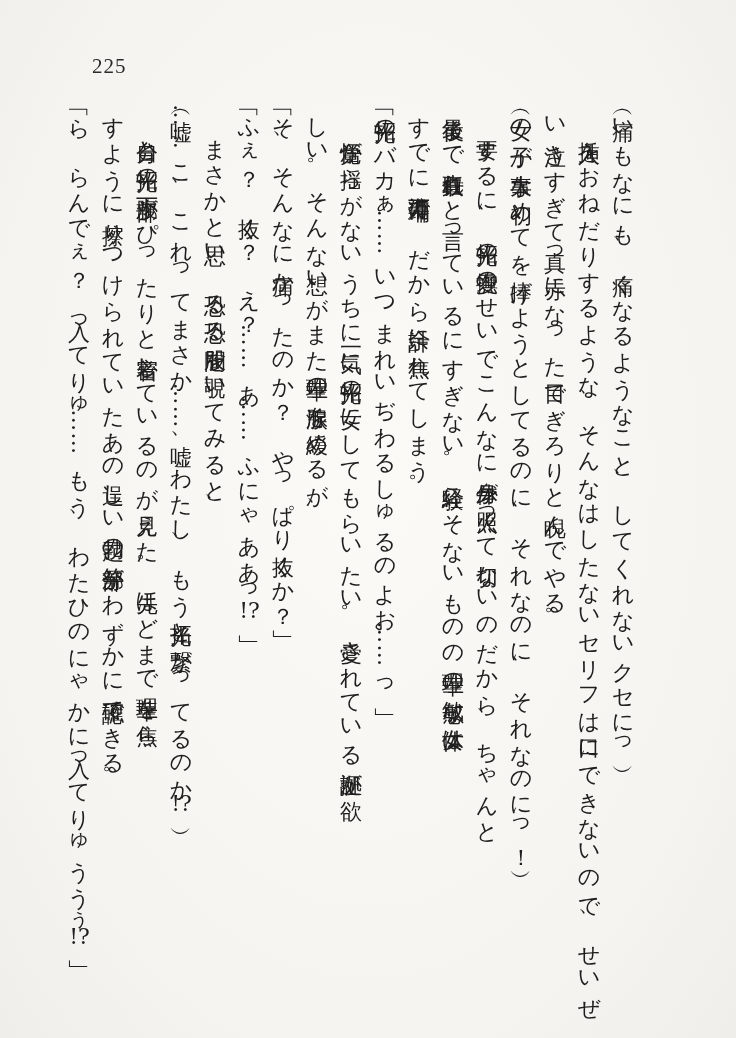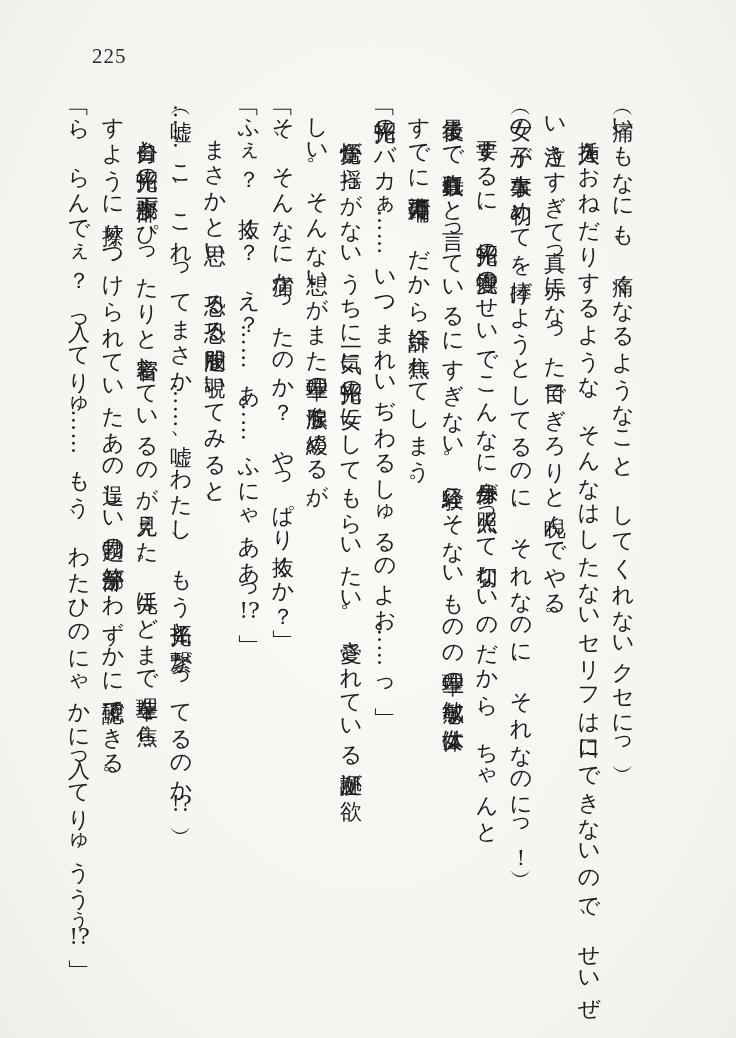--- a/index.html
+++ b/index.html
@@ -9,21 +9,21 @@
   body {
     width: 736px;
     height: 1038px;
     position: relative;
     overflow: hidden;
     background: radial-gradient(ellipse at 50% 45%, #fbfaf7 0%, #f5f4f0 70%, #efeeea 100%);
     font-family: "DejaVu Serif", "Liberation Serif", serif;
   }
   .page-number {
     position: absolute;
-    top: 44px;
+    top: 54px;
     left: 92px;
     font-size: 21px;
     letter-spacing: 1px;
     color: #2a2a2a;
     font-family: "Liberation Serif", "DejaVu Serif", serif;
   }
   .text-block {
     position: absolute;
     top: 102px;
     right: 96px;

